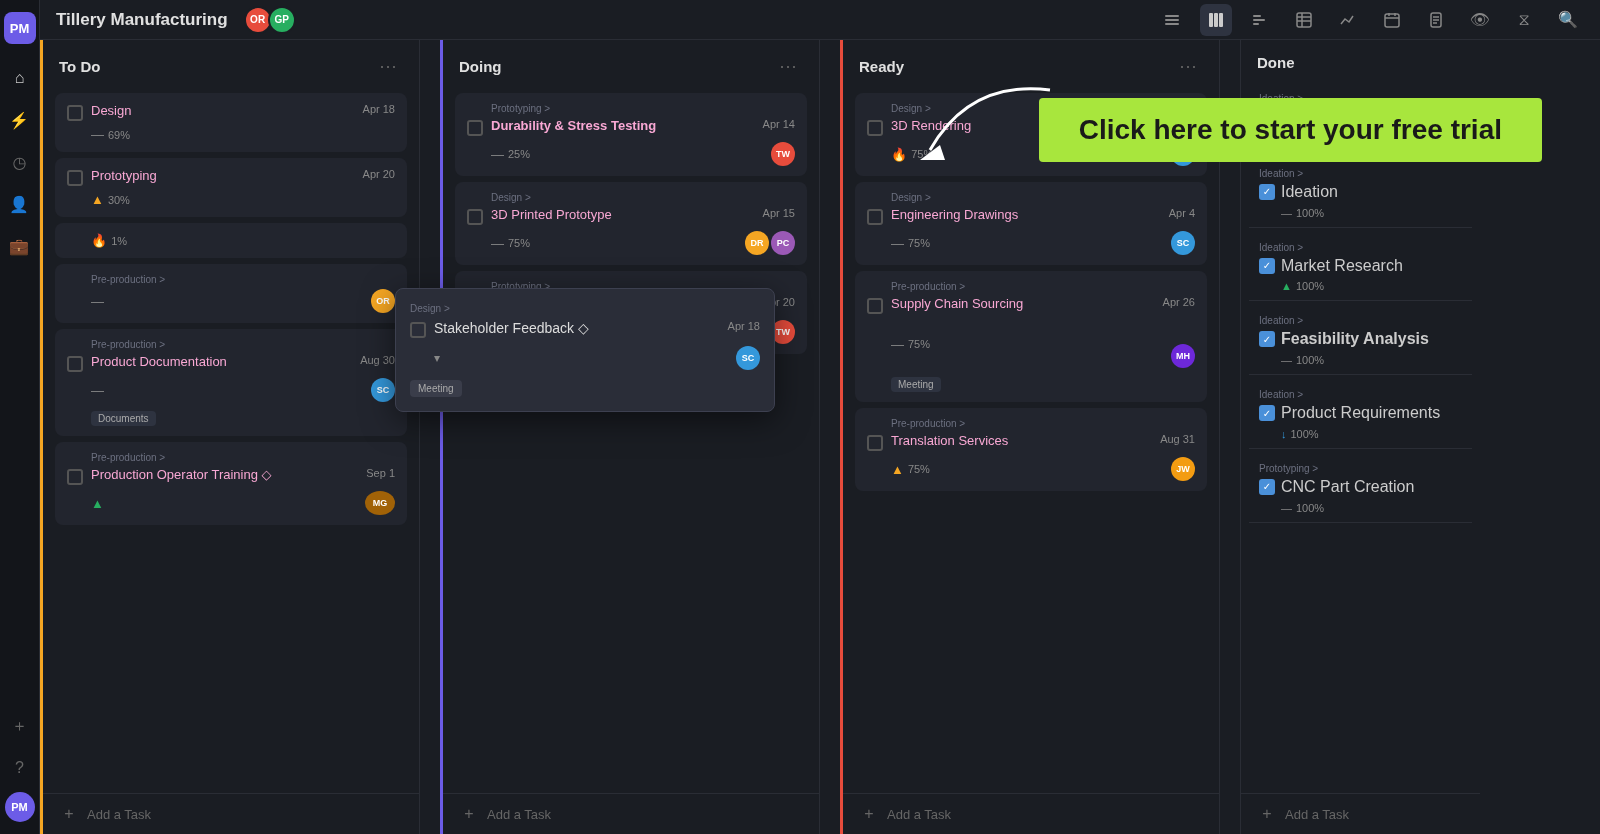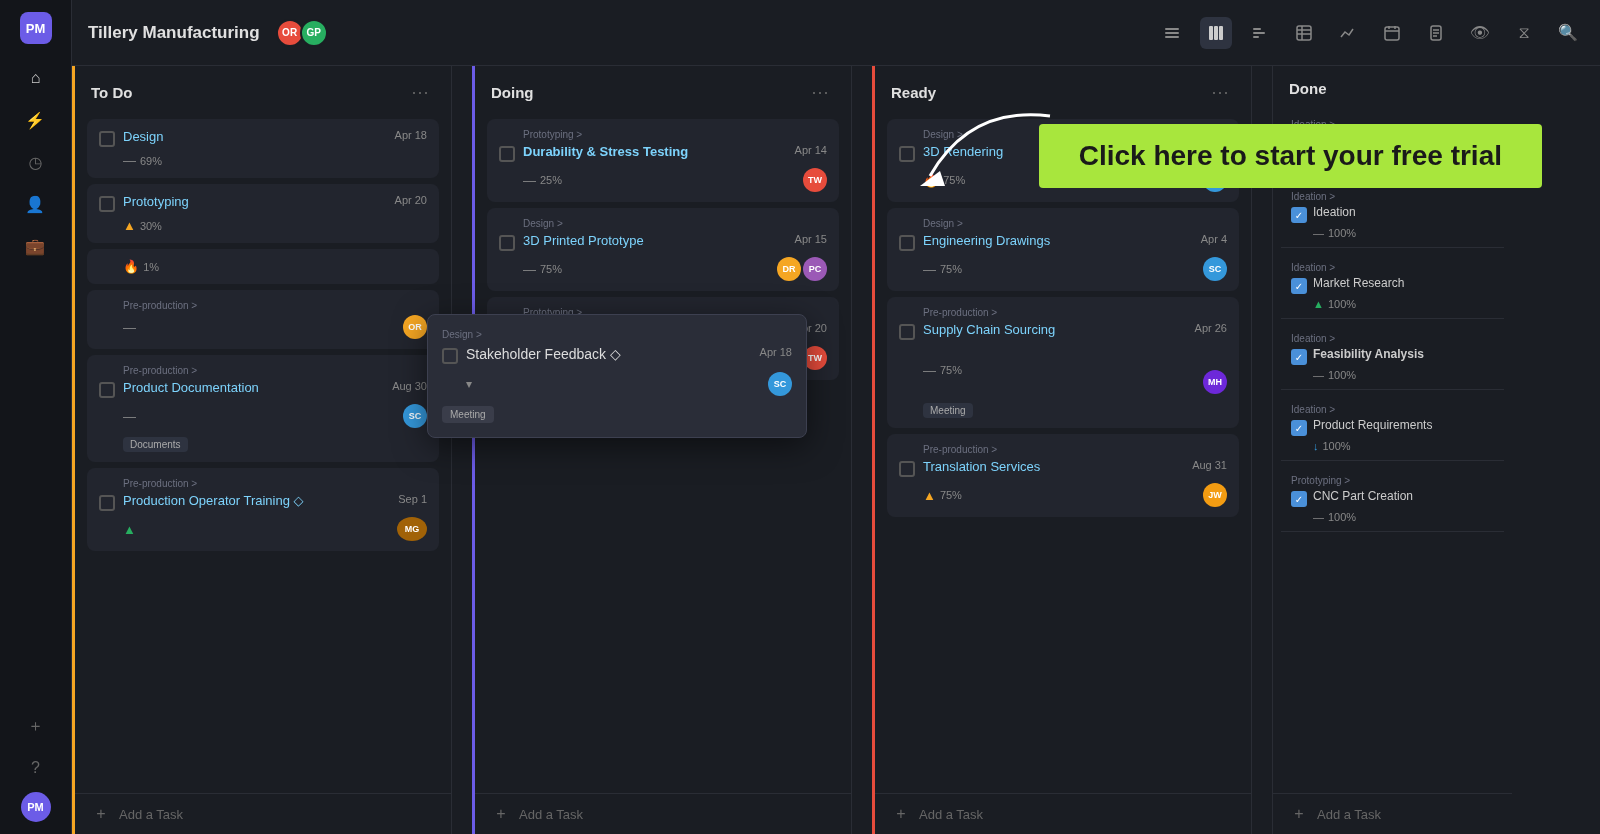--- a/index.html
+++ b/index.html
@@ -8,21 +8,21 @@
       background: #1a1d23;
       color: #e0e0e0;
       width: 1600px;
       height: 834px;
       overflow: hidden;
       display: flex;
     }
 
     
     .sidebar {
-      width: 72px;
+      width: 40px;
       background: #13151a;
       display: flex;
       flex-direction: column;
       align-items: center;
       padding: 12px 0;
       gap: 6px;
       border-right: 1px solid #2a2d35;
       flex-shrink: 0;
     }
     .sidebar-logo {
@@ -53,21 +53,21 @@
     
     .main {
       flex: 1;
       display: flex;
       flex-direction: column;
       overflow: hidden;
     }
 
     
     .topbar {
-      height: 66px;
+      height: 40px;
       background: #1a1d23;
       display: flex;
       align-items: center;
       padding: 0 16px;
       border-bottom: 1px solid #2a2d35;
       gap: 12px;
       flex-shrink: 0;
     }
     .topbar-title {
       font-size: 17px;
@@ -184,21 +184,21 @@
       border-color: #4a90d9;
     }
     .task-checkbox.checked::after {
       content: '✓';
       color: white;
       font-size: 10px;
     }
     .task-name {
       font-size: 13px;
       font-weight: 500;
-      color: #7dd3fc;
+      color: #f9a8d4;
       flex: 1;
       line-height: 1.3;
     }
     .task-name.bold { font-weight: 700; }
     .task-date {
       font-size: 11px;
       color: #888;
       white-space: nowrap;
     }
 
@@ -348,21 +348,21 @@
       padding: 8px 10px;
       border-bottom: 1px solid #2a2d35;
     }
     .done-task-top {
       display: flex;
       align-items: flex-start;
       gap: 6px;
       margin-bottom: 4px;
     }
     .done-task-name {
-      font-size: 12px;
+      font-size: 16px;
       color: #ccc;
       flex: 1;
       line-height: 1.3;
     }
     .done-parent {
       font-size: 10px;
       color: #6c7080;
       margin-bottom: 3px;
     }
     .done-meta {

